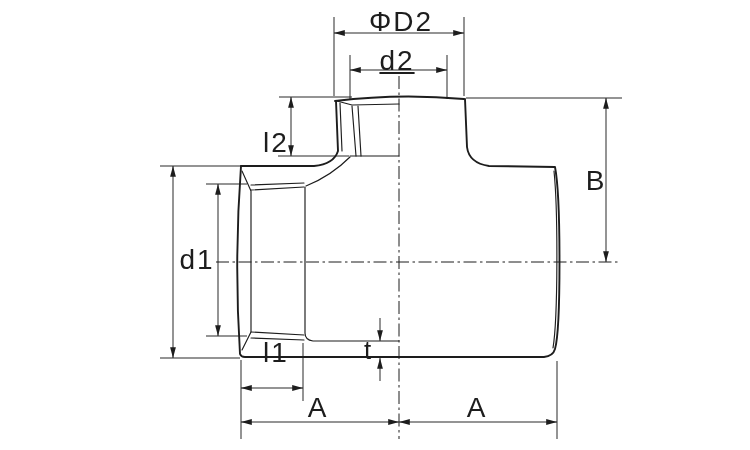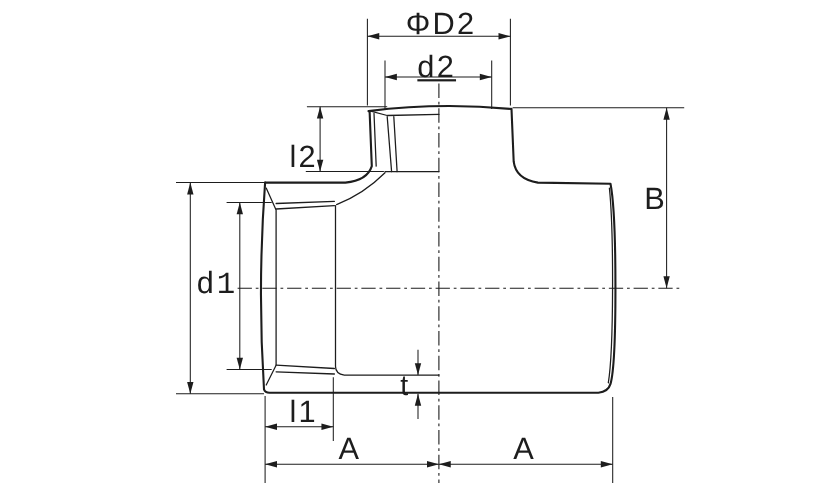--- a/index.html
+++ b/index.html
@@ -134,19 +134,19 @@
       <path class="dim" d="M 557,361 V 439"></path>
       <path class="dim" d="M 241,422 H 399" marker-start="url(#arr)" marker-end="url(#arr)"></path>
       <path class="dim" d="M 399,422 H 557" marker-start="url(#arr)" marker-end="url(#arr)"></path>
     </g>
   </svg>
 
   <div class="dim-label" style="left:401px;top:22px;">ΦD2</div>
   <div class="dim-label" style="left:397px;top:61px;text-decoration:underline;">d2</div>
   <div class="dim-label" style="left:276px;top:123px;margin-top:20px;">l2</div>
   <div class="dim-label" style="left:596px;top:181px;">B</div>
-  <div class="dim-label" style="left:197px;top:260px;font-family:Liberation Mono, monospace;">d1</div>
+  <div class="dim-label" style="left:197px;top:260px;">d1</div>
   <div class="dim-label small" style="left:368px;top:350px;">t</div>
-  <div class="dim-label" style="left:276px;top:375px;text-align:center;">l1</div>
+  <div class="dim-label" style="left:276px;top:353px;text-align:center;">l1</div>
   <div class="dim-label" style="left:318px;top:408px;">A</div>
   <div class="dim-label" style="left:477px;top:408px;">A</div>
 
 </div>
 
 </body></html>

